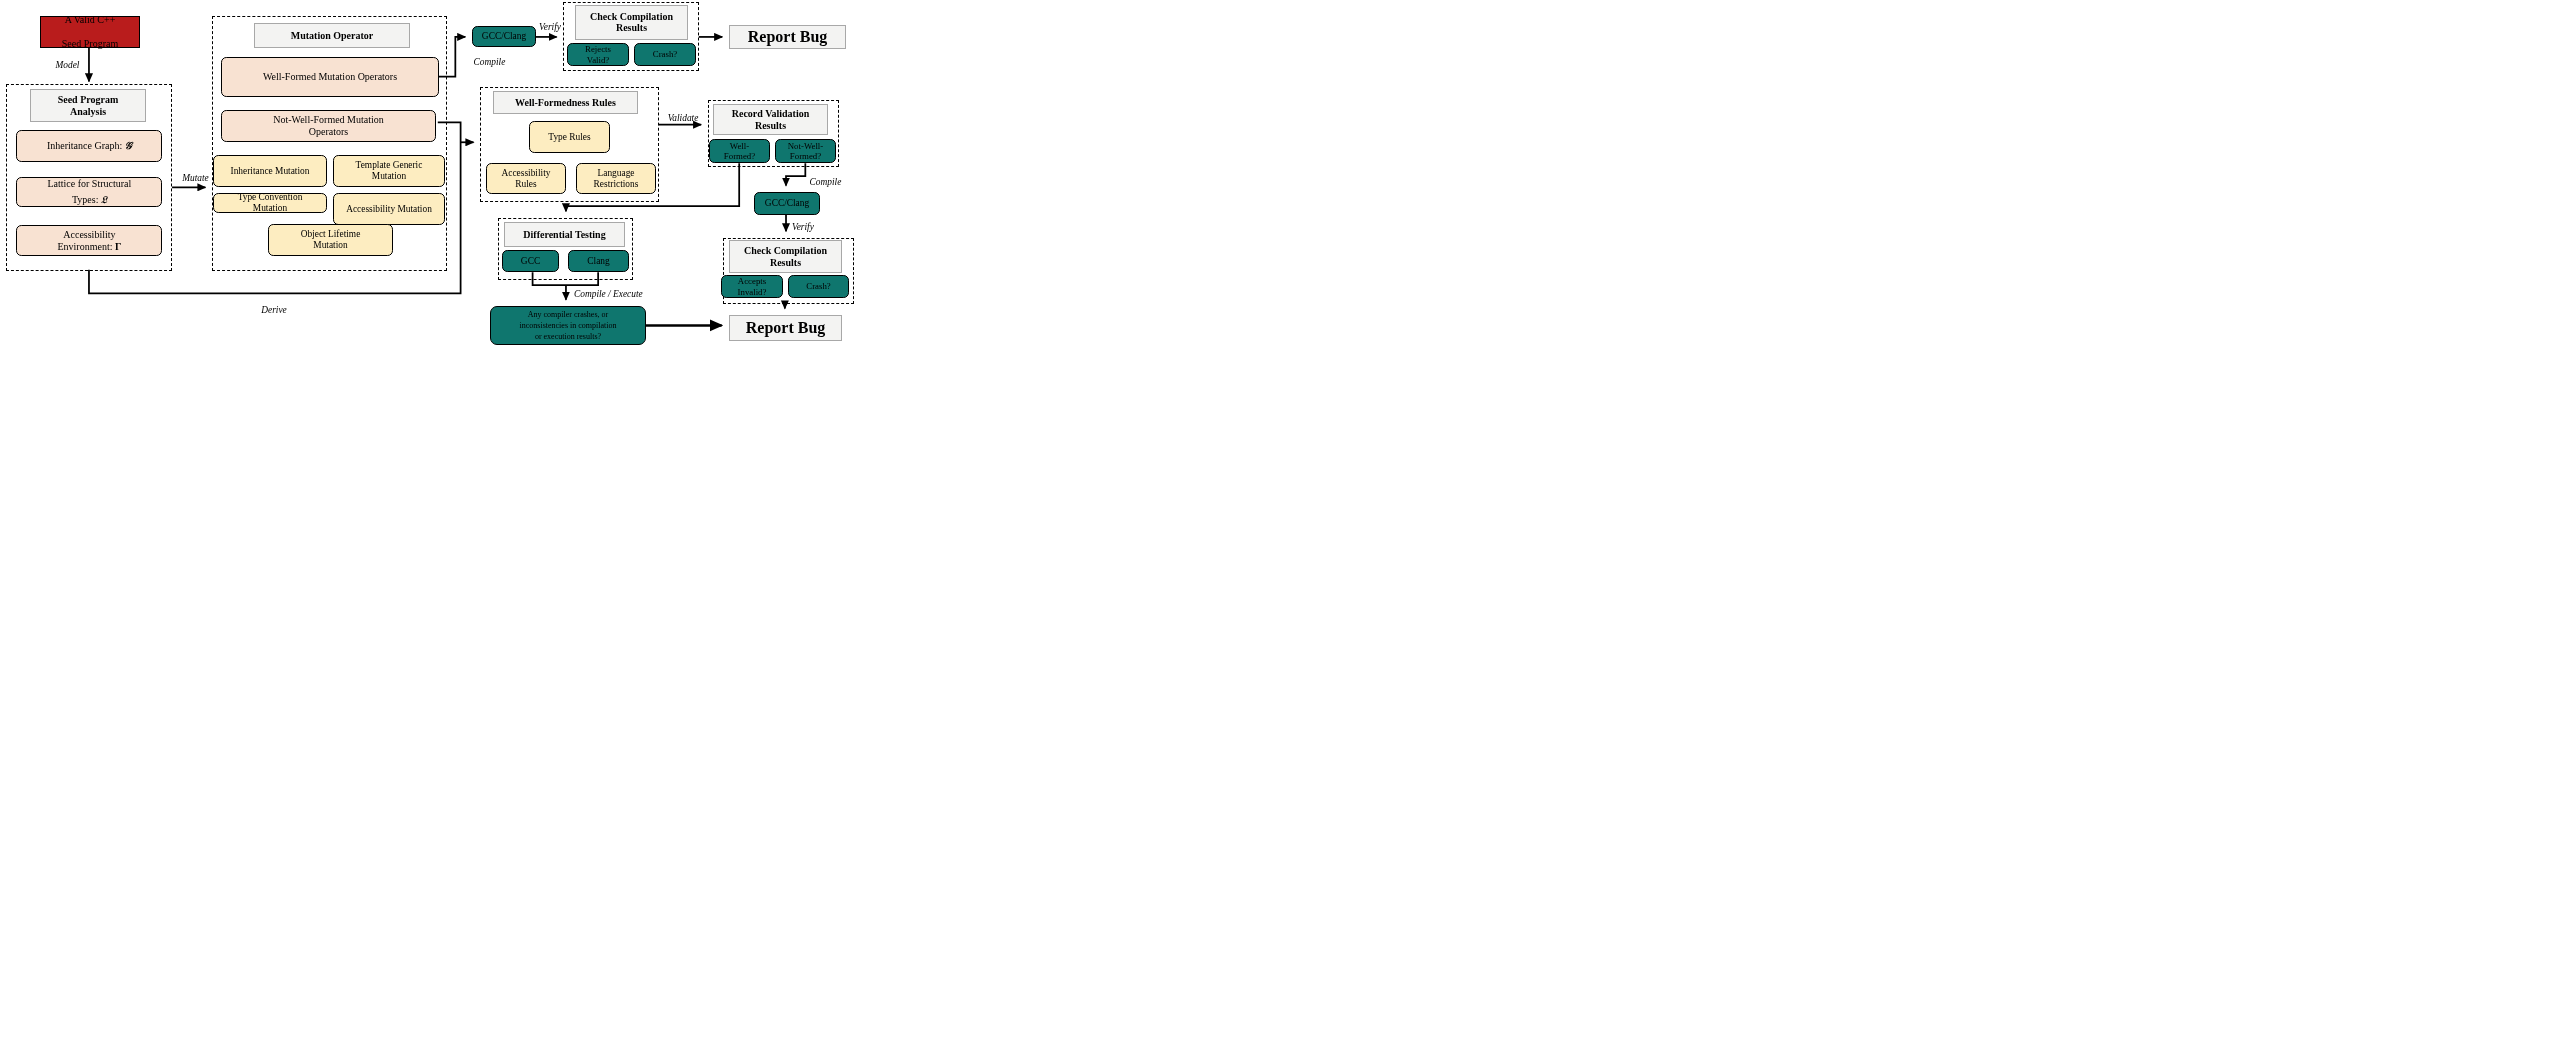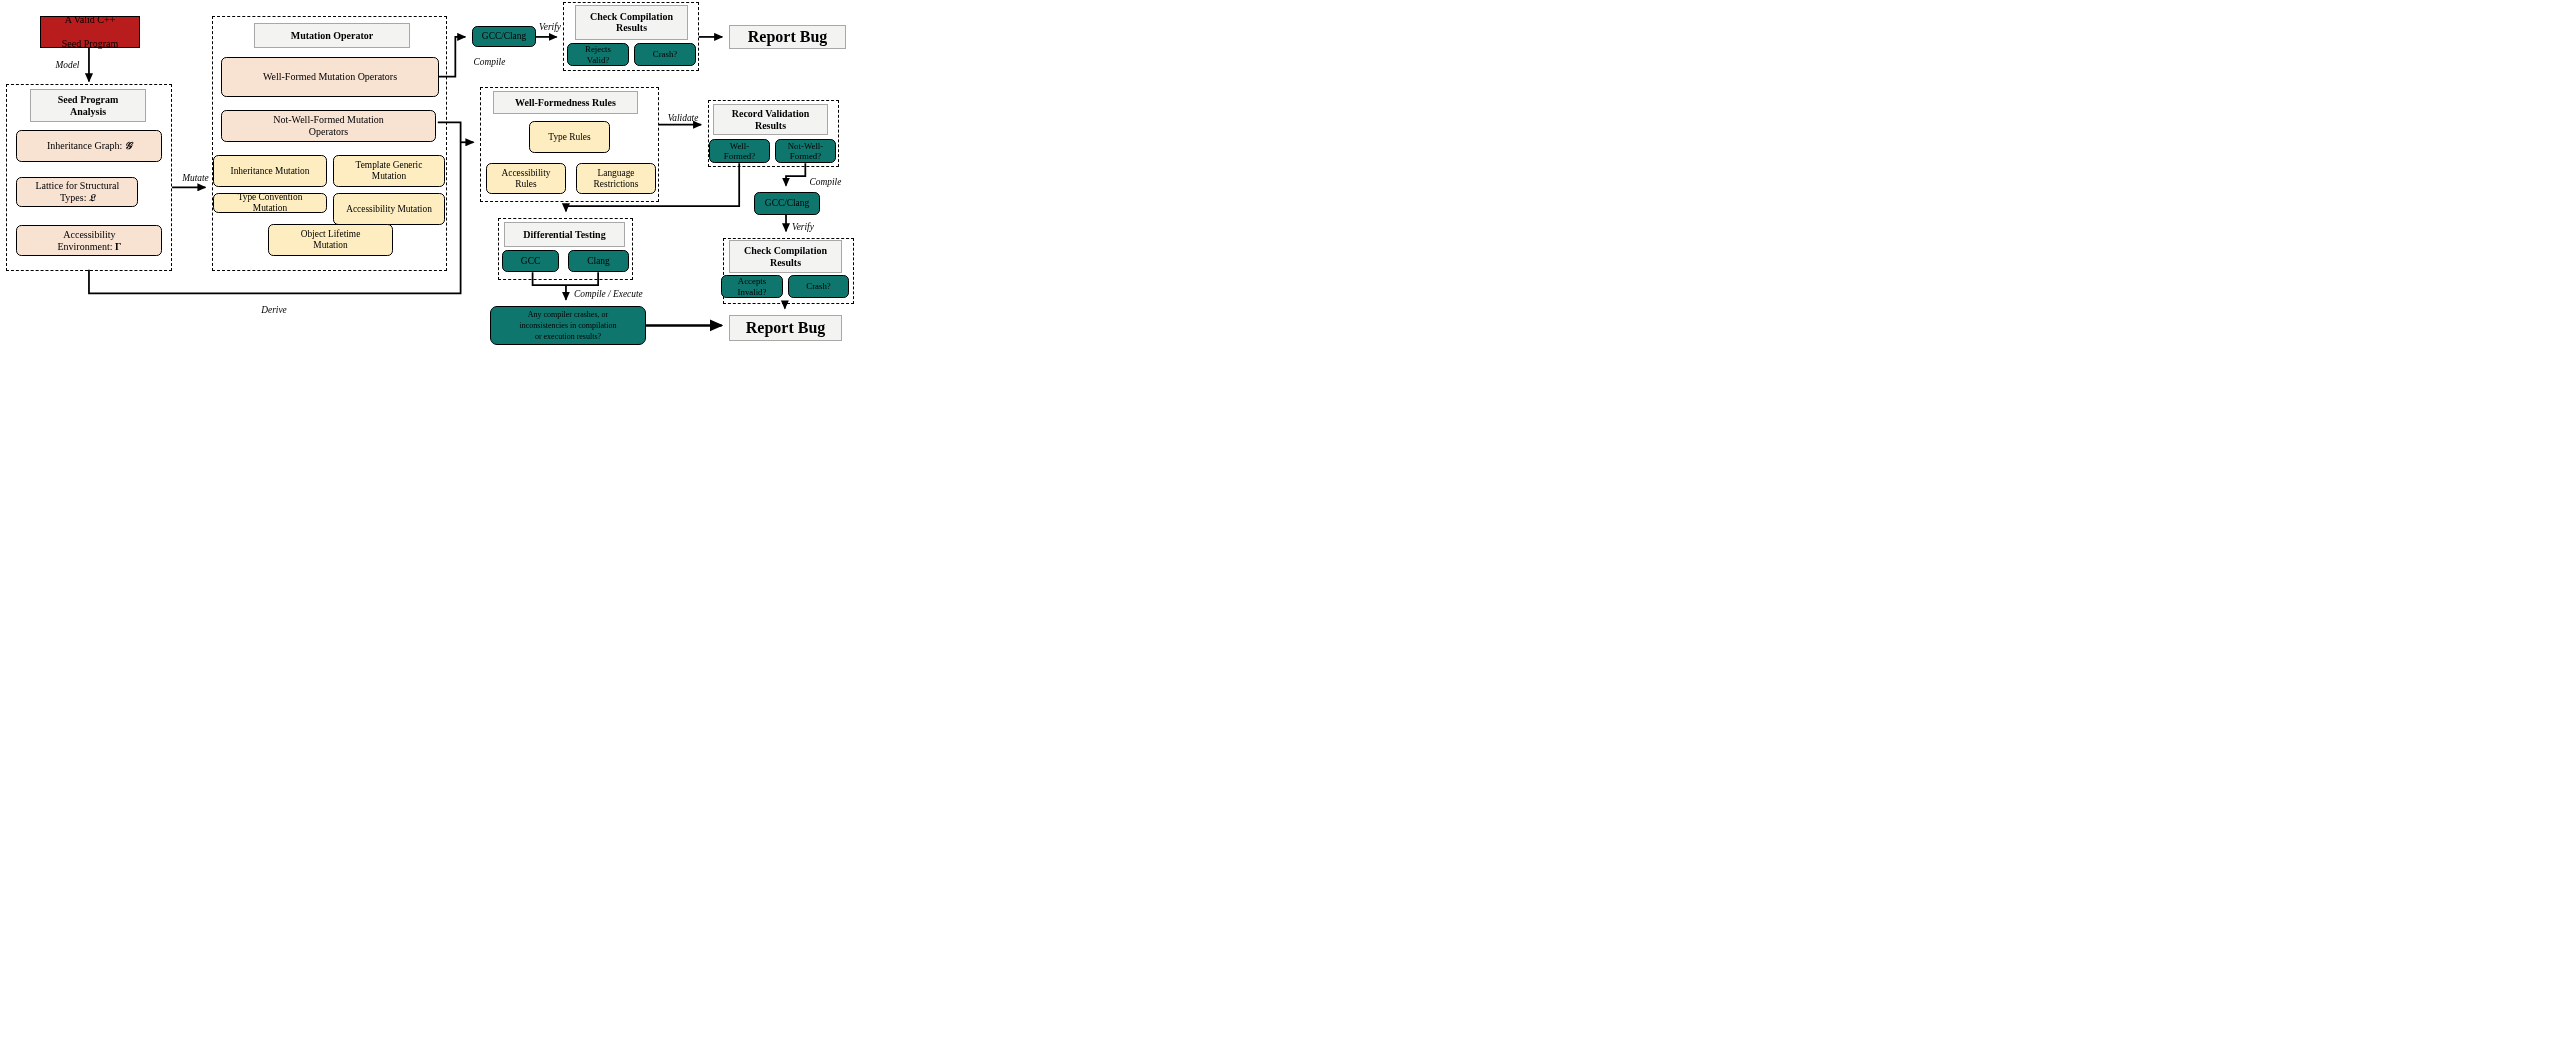--- a/index.html
+++ b/index.html
@@ -62,21 +62,21 @@
 
   <div class="node hdr fs17" style="left:30px;top:89px;width:116px;height:33px;">
     <span>Seed Program</span>
     <span>Analysis</span>
   </div>
 
   <div class="node rbox pink fs17" style="left:16.4px;top:130px;width:146px;height:32px;">
     <span><span>Inheritance Graph: </span><span class="sym">𝒢</span></span>
   </div>
 
-  <div class="node rbox pink fs17" style="left:16.4px;top:177px;width:122px;height:30px;">
+  <div class="node rbox pink fs17" style="left:16.4px;top:177px;width:146px;height:30px;justify-content:space-between;">
     <span>Lattice for Structural</span>
     <span><span>Types: </span><span class="sym">𝔏</span></span>
   </div>
 
   <div class="node rbox pink fs17" style="left:16.4px;top:225px;width:146px;height:31px;">
     <span>Accessibility</span>
     <span><span>Environment: </span><span class="sym" style="font-style:normal;">Γ</span></span>
   </div>
 
   <div class="dashedbox" style="left:212px;top:16px;width:235px;height:255px;"></div>

